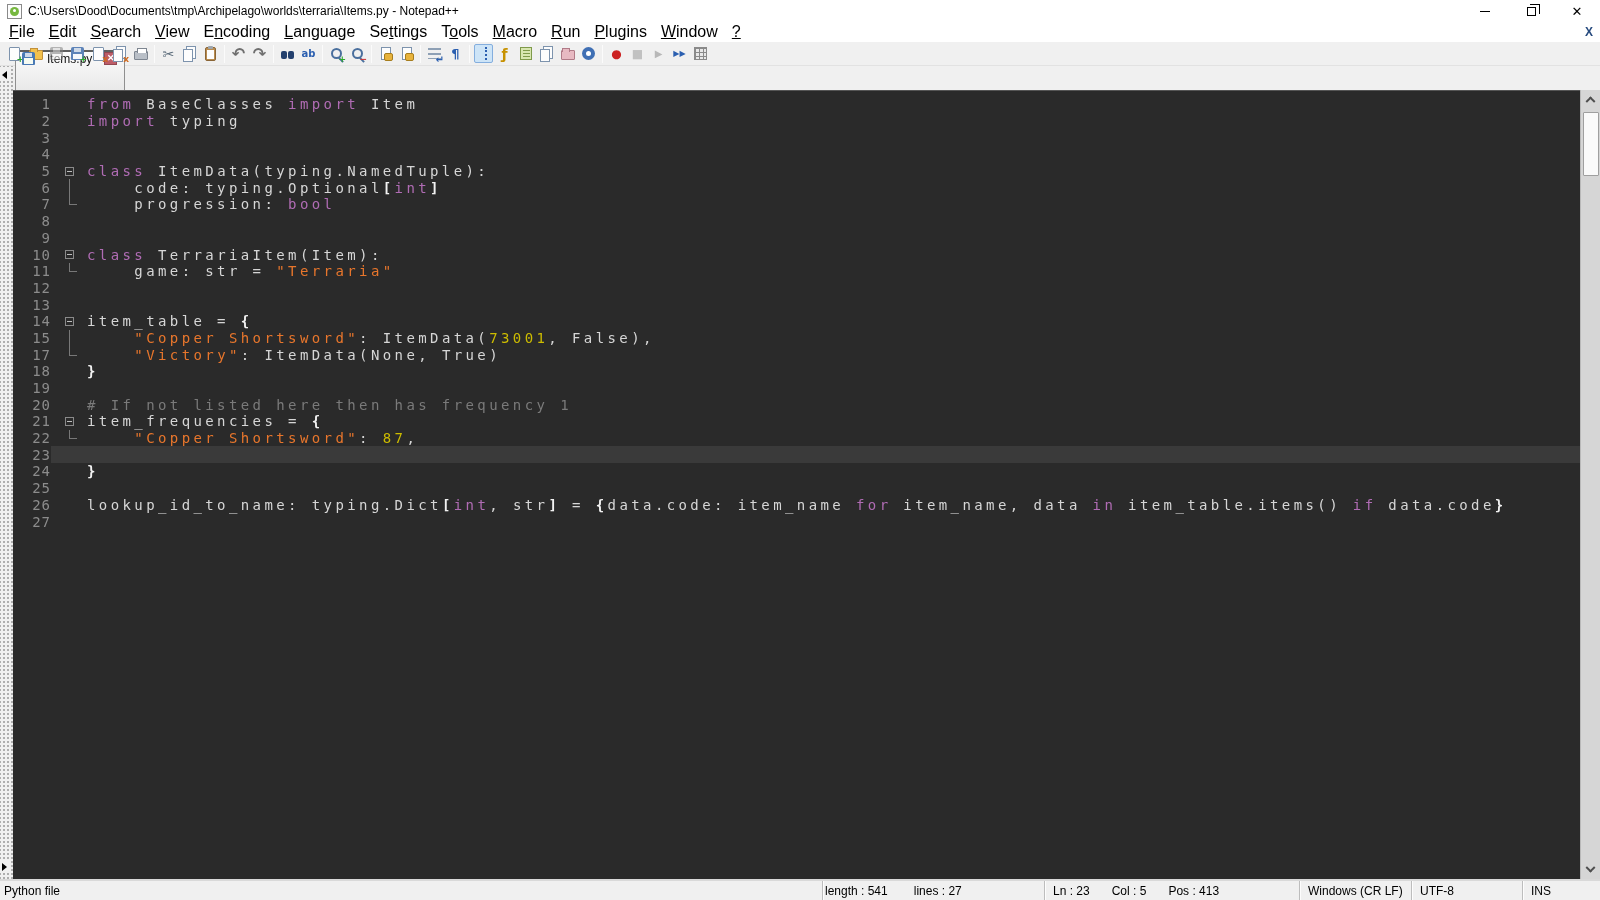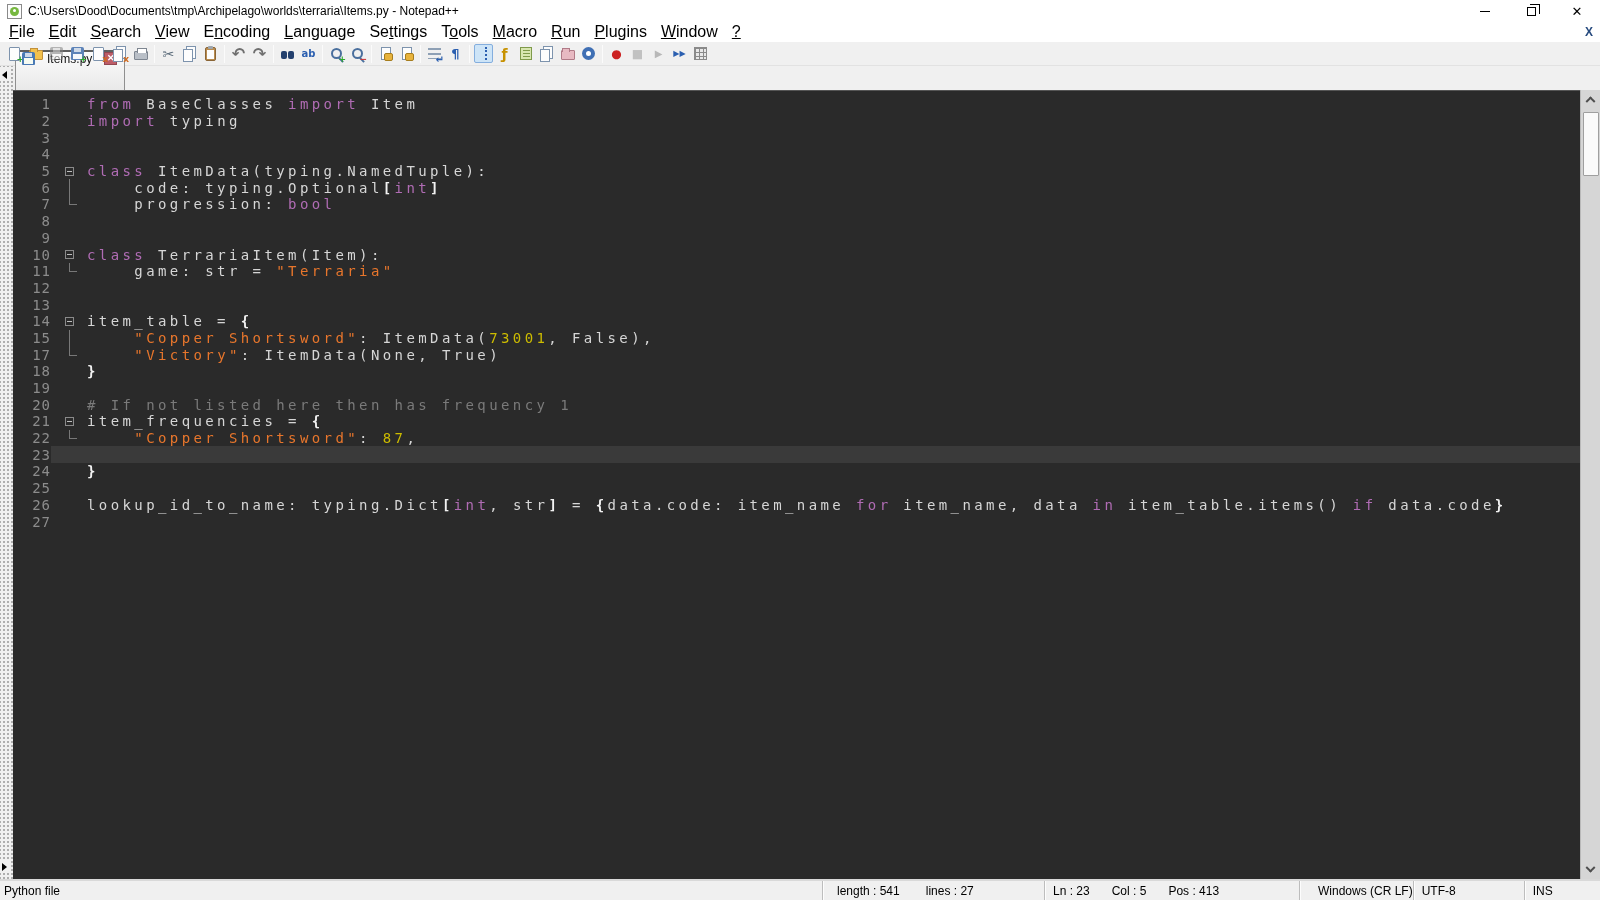--- a/index.html
+++ b/index.html
@@ -107,23 +107,23 @@
   .chev.up { transform:rotate(45deg) translate(2px,2px); }
   .chev.down { transform:rotate(225deg) translate(2px,2px); }
   .sb-thumb { width:16px; height:64px; margin-top:5px; background:#fafafa; border:1px solid #9f9f9f; border-radius:1px; }
   .sb-track-rest { flex:1; }
 
   
   .statusbar { height:21px; background:#f0f0f0; border-top:2px solid #d9d9d9; display:flex; align-items:center; font-size:12px; color:#000; flex:0 0 auto; }
   .sb-sec { height:100%; display:flex; align-items:center; white-space:nowrap; }
   .sb-sep { width:0; height:100%; border-left:1px solid #bdbdbd; border-right:1px solid #fdfdfd; }
   .sec-type { flex:0 0 822px; padding-left:4px; }
-  .sec-doc { flex:0 0 220px; padding-left:13px; gap:26px; }
+  .sec-doc { flex:0 0 220px; padding-left:1px; gap:26px; }
   .sec-pos { flex:0 0 253px; padding-left:7px; gap:22px; }
-  .sec-eol { flex:0 0 110px; padding-left:17px; }
+  .sec-eol { flex:0 0 110px; padding-left:7px; }
   .sec-enc { flex:0 0 109px; padding-left:7px; }
   .sec-ins { flex:1; padding-left:7px; }
 </style>
 </head>
 <body>
 
 <div class="window">
 
   <div class="titlebar">
     <span class="app-icon"></span>

